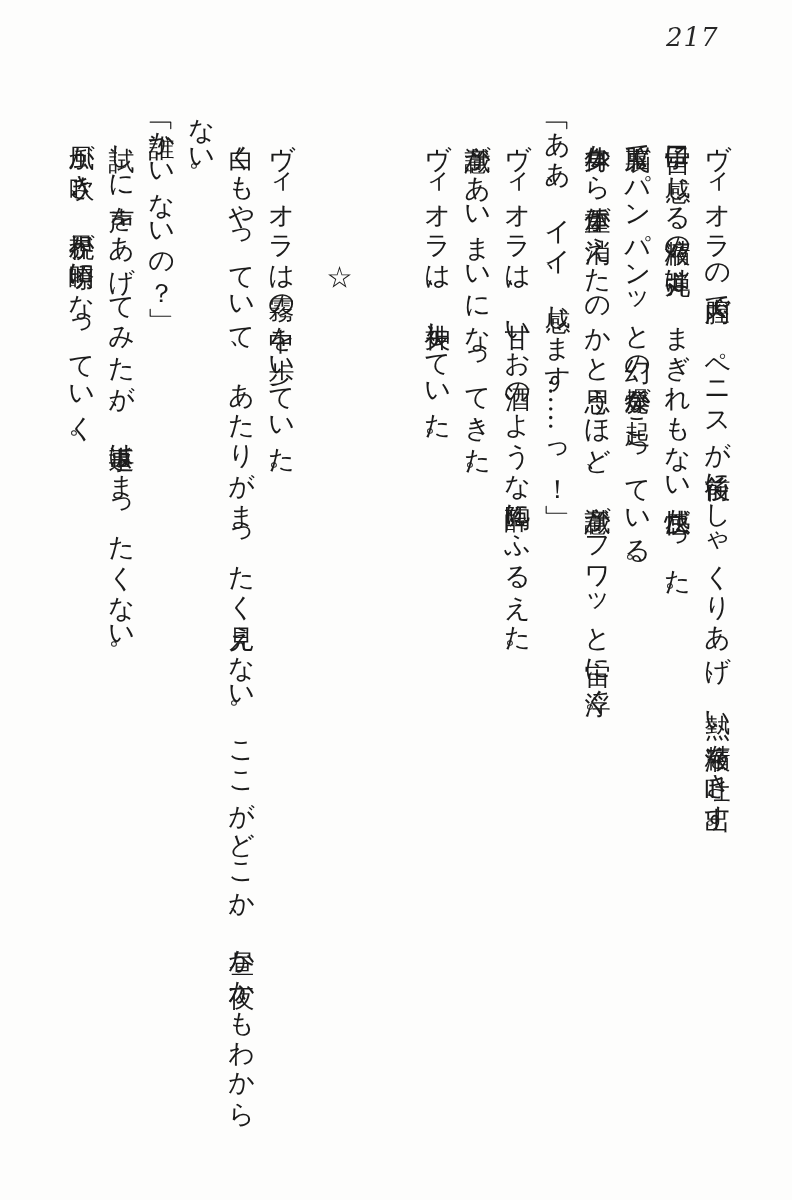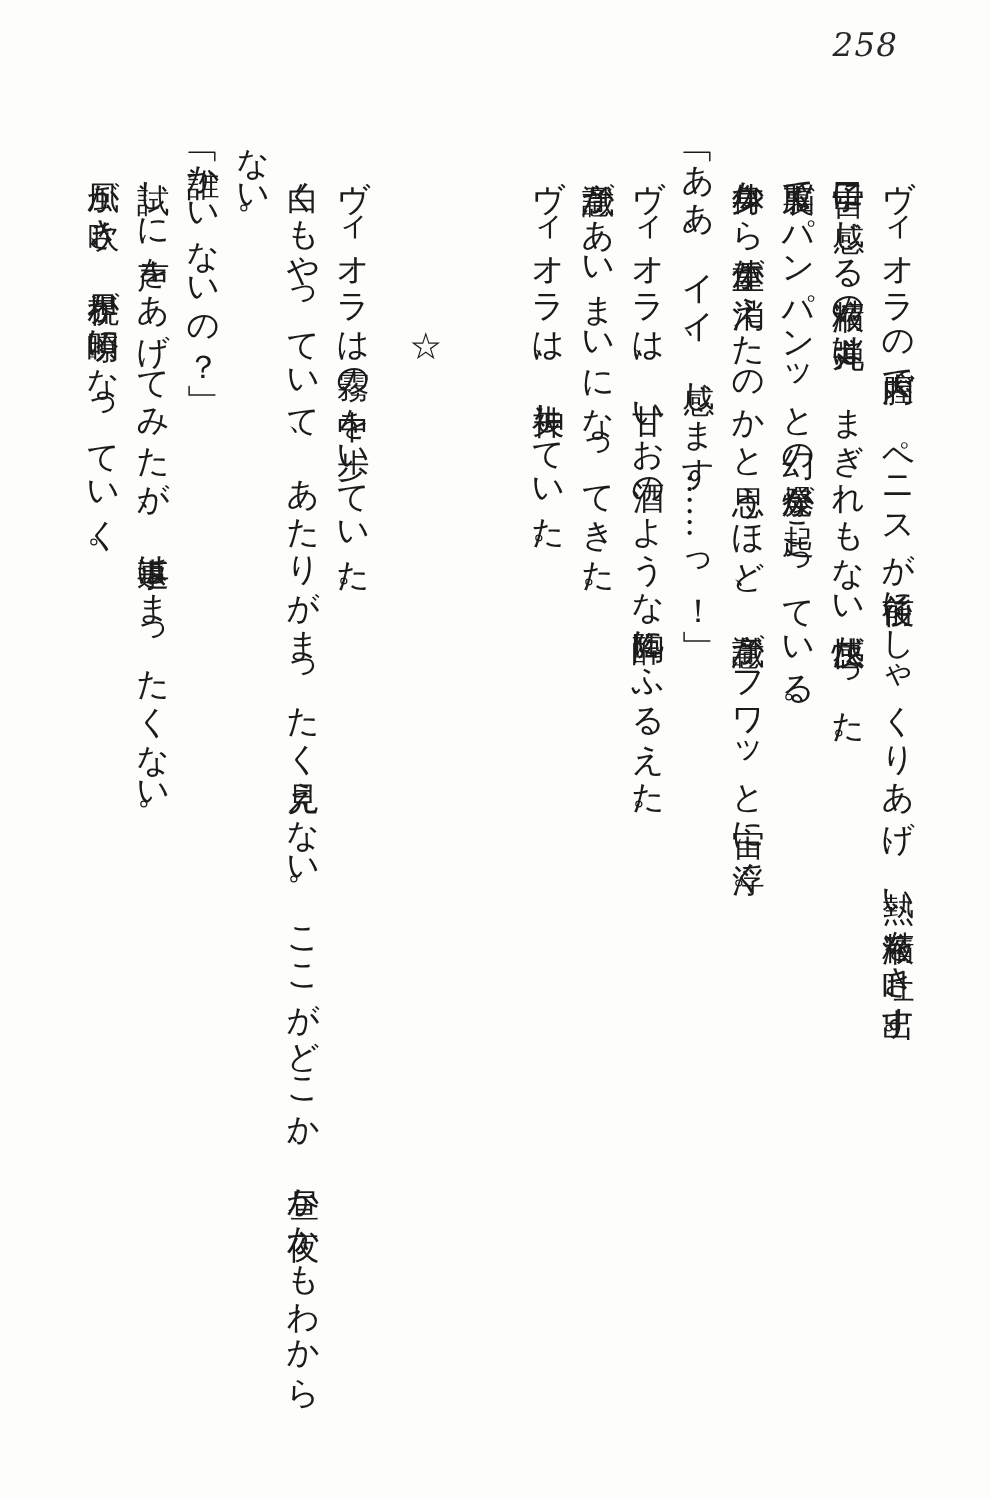--- a/index.html
+++ b/index.html
@@ -50,21 +50,21 @@
   }
   .text-block p.separator {
     text-indent: 146px;
     margin-right: 58px;
     margin-left: 18px;
   }
 </style>
 </head>
 <body>
 
-<div class="page-number">258</div>
+<div class="page-number">217</div>
 
 <div class="text-block">
     <p class="paragraph">ヴィオラの膣内で、ペニスが前後にしゃくりあげ、熱い精液を吐き出す。</p>
     <p class="paragraph">子宮口に感じる精液の弾丸は、まぎれもない快感だった。</p>
     <p class="paragraph">脳裏でパンパンッと幻の爆発が起こっている。</p>
     <p class="paragraph">身体から体重が消えたのかと思うほど、意識がフワッと宙に浮く。</p>
     <p class="quote">「ああ、イイ、感じます……っ！」</p>
     <p class="paragraph">ヴィオラは、甘いお酒のような陶酔にふるえた。</p>
     <p class="paragraph">意識があいまいになってきた。</p>
     <p class="paragraph">ヴィオラは、失神していた。</p>

